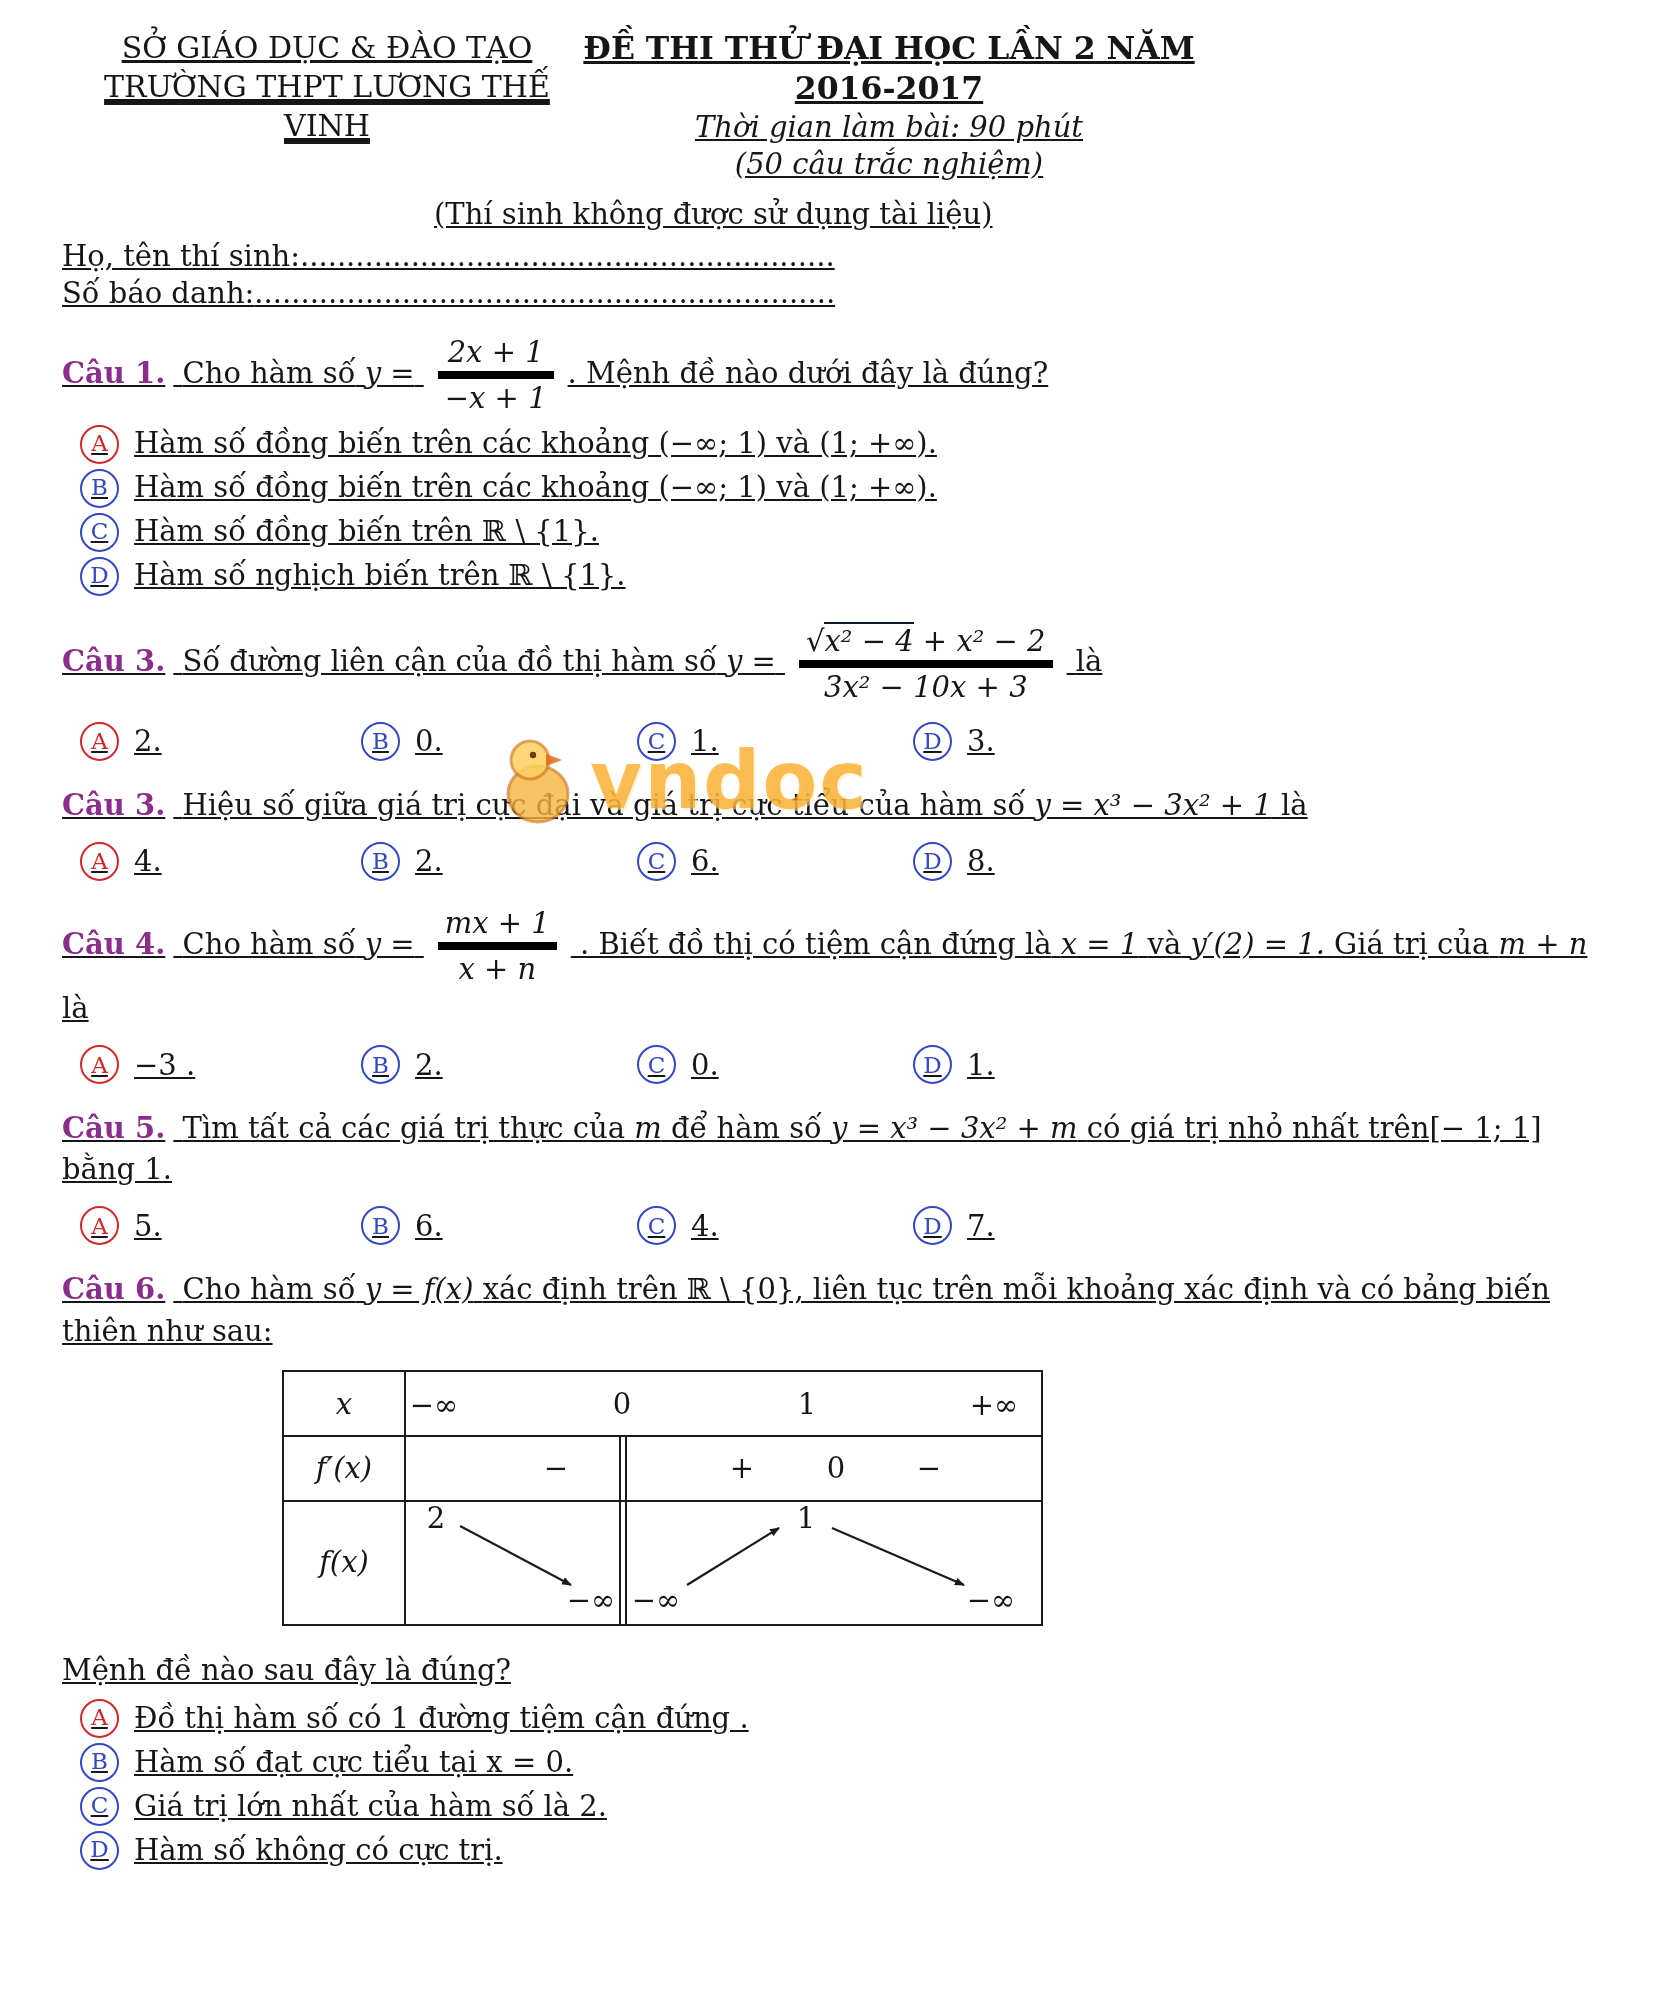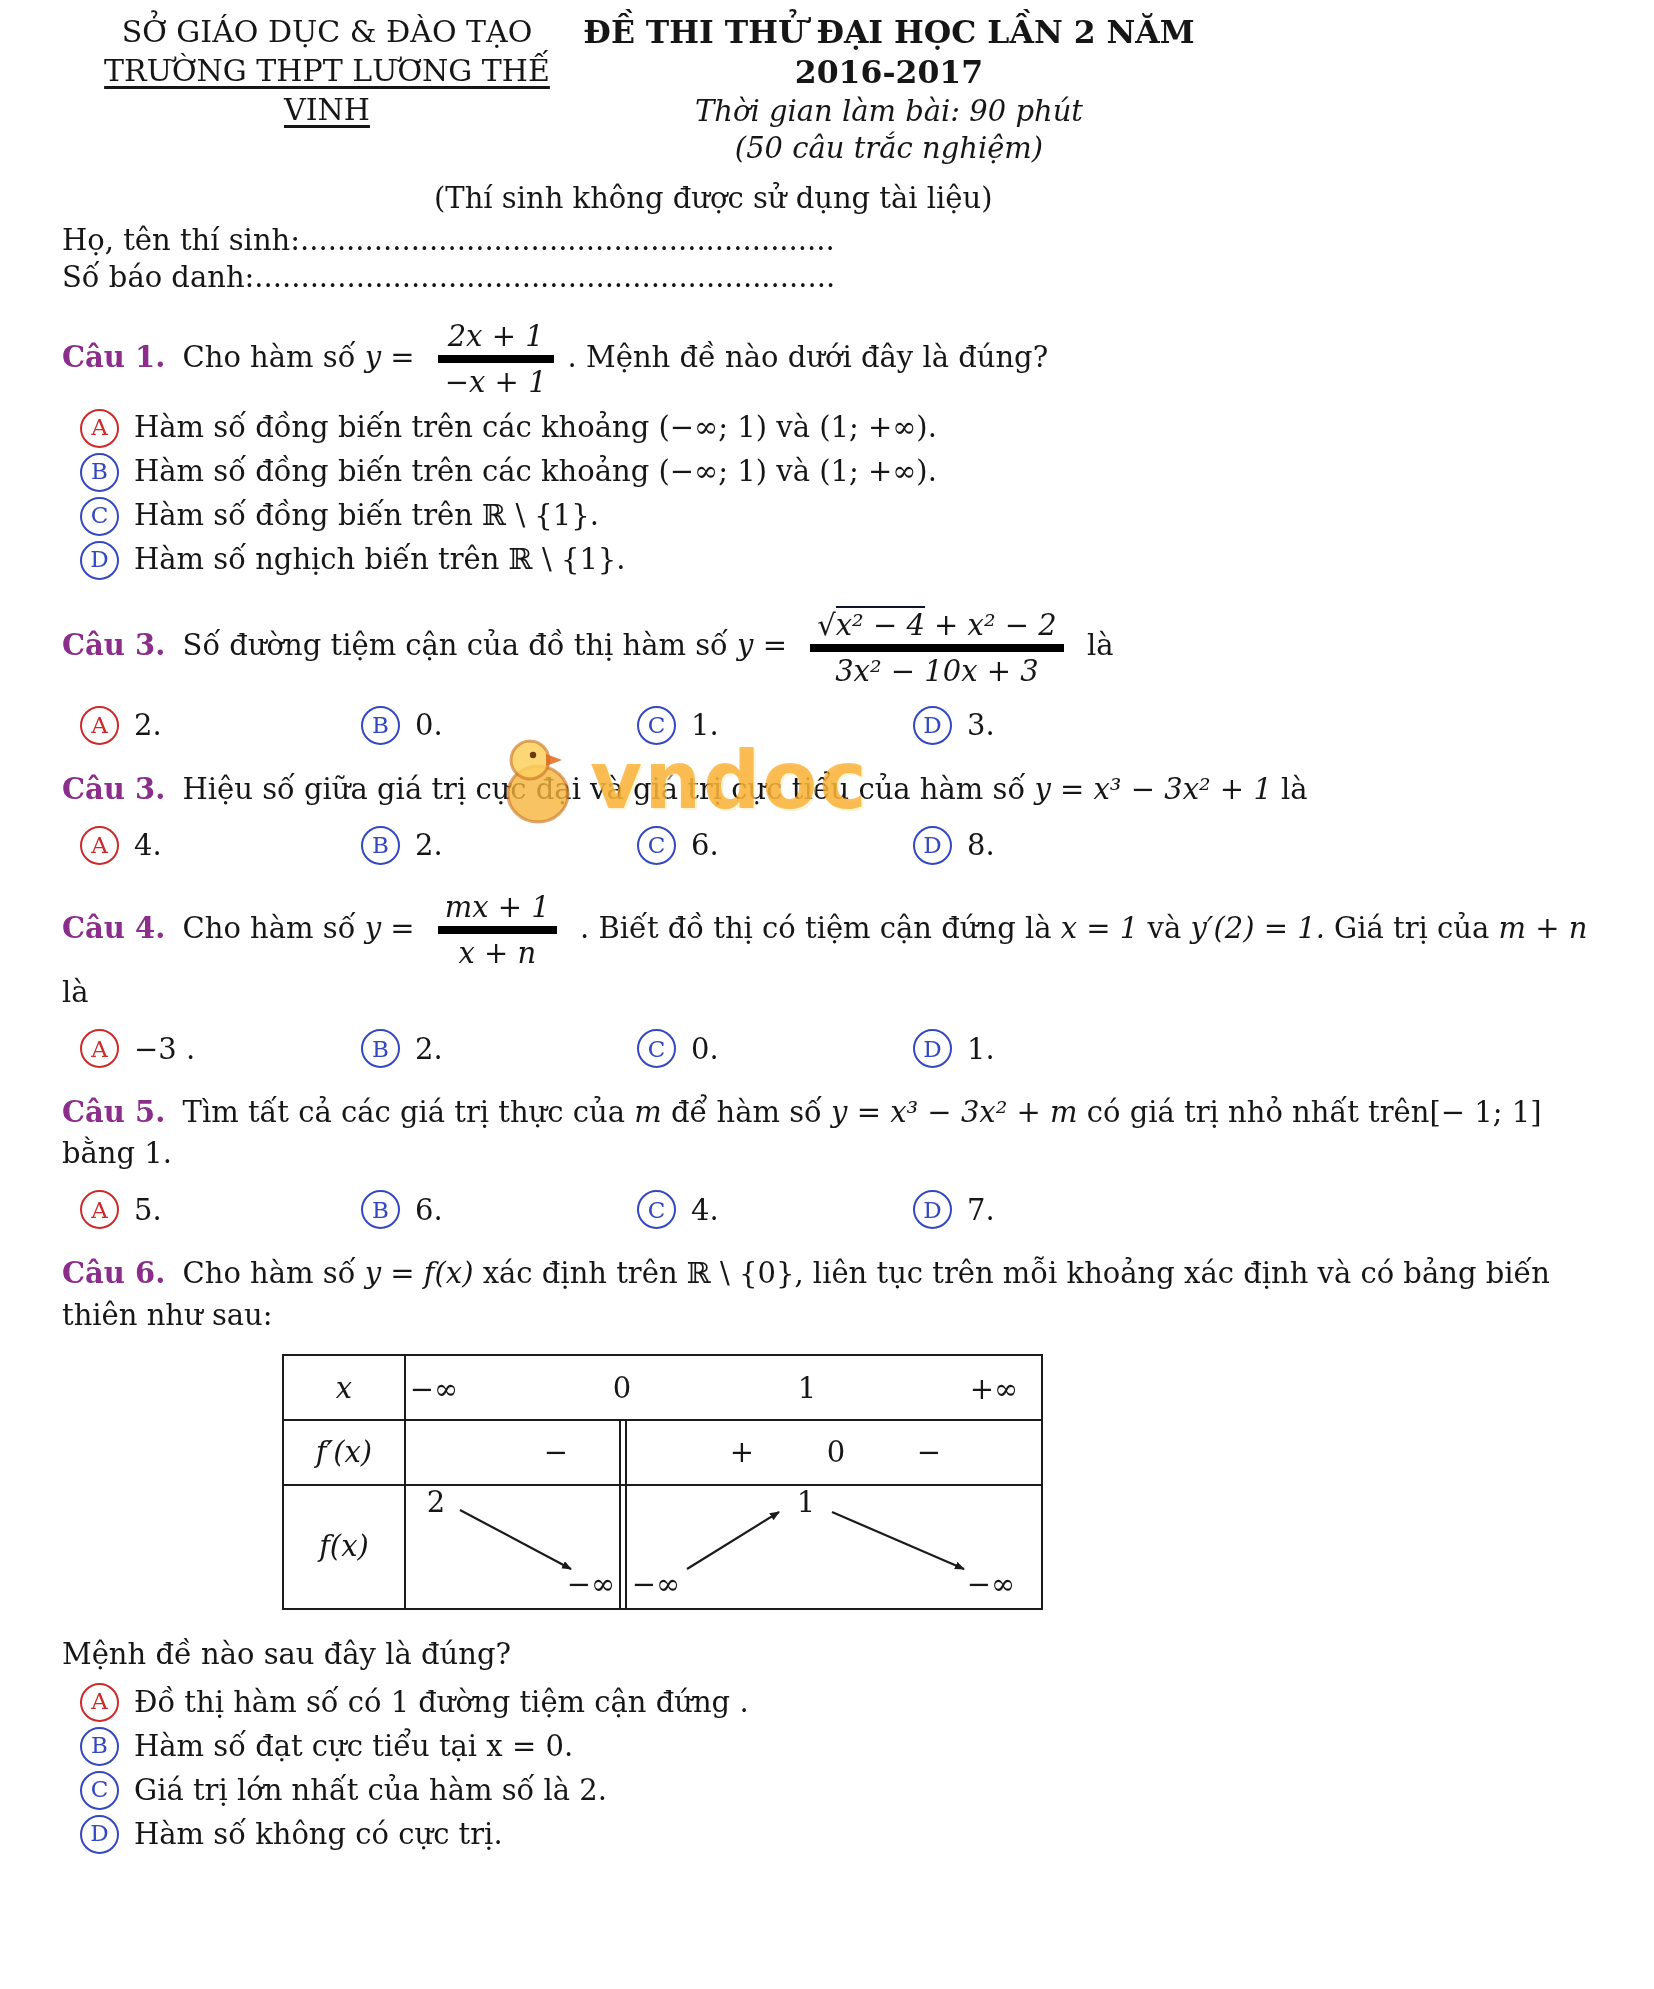--- a/index.html
+++ b/index.html
@@ -1,21 +1,21 @@
 <!DOCTYPE html>
 <html lang="vi"><head>
 <meta charset="utf-8">
 <style>
   html,body{margin:0;padding:0}
   body{
     width:1654px;height:1989px;background:#ffffff;color:#161616;
     font-family:"DejaVu Serif","DejaVu Sans","Liberation Serif",serif;
     font-size:29px;position:relative;overflow:hidden;
   }
-  .page{padding:12px 60px 0 62px;position:relative;z-index:1;}
+  .page{padding:28px 60px 0 62px;position:relative;z-index:1;text-decoration:underline;}
 
   
   .header{display:flex;align-items:flex-start;}
   .h-left{margin-left:40px;text-align:center;line-height:1.3;font-size:30px;}
   .h-left .l2{text-decoration:underline;text-underline-offset:5px;}
   .h-right{margin-left:auto;margin-right:368px;text-align:center;line-height:1.28;}
   .h-title{font-weight:bold;font-size:31.5px;}
   .ital{font-style:italic;}
   .notice{margin:14px 0 8px 372px;}
   .fill{margin:3px 0;}
@@ -97,21 +97,21 @@
       <span>Hàm số đồng biến trên ℝ \ {1}.</span>
     </div>
     <div class="orow">
       <span class="circ cO">D</span>
       <span>Hàm số nghịch biến trên ℝ \ {1}.</span>
     </div>
   </div>
 
   <p class="q">
     <span class="qlabel">Câu 3.</span>
-    <span>Số đường tiệm cận của đồ thị hàm số</span>
+    <span>Số đường liên cận của đồ thị hàm số</span>
     <span class="math">y =</span>
     <span class="frac"><span class="num"><span class="rad">√</span><span class="radicand">x² − 4</span><span> + x² − 2</span></span><span class="den">3x² − 10x + 3</span></span>
     <span>là</span>
   </p>
   <div class="opts-g">
     <div class="ocell">
       <span class="circ cA">A</span>
       <span>2.</span>
     </div>
     <div class="ocell">

